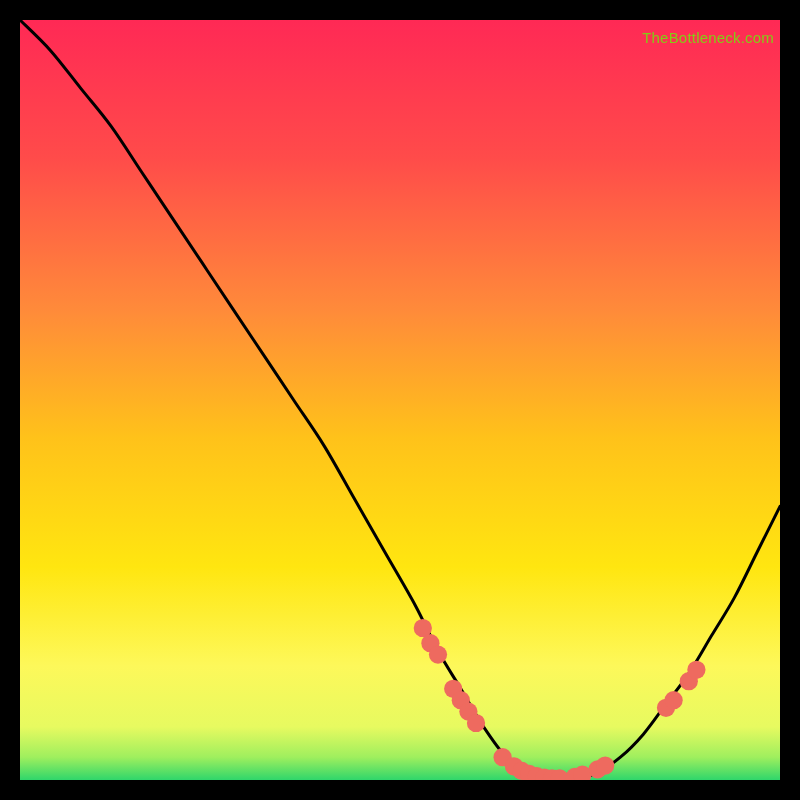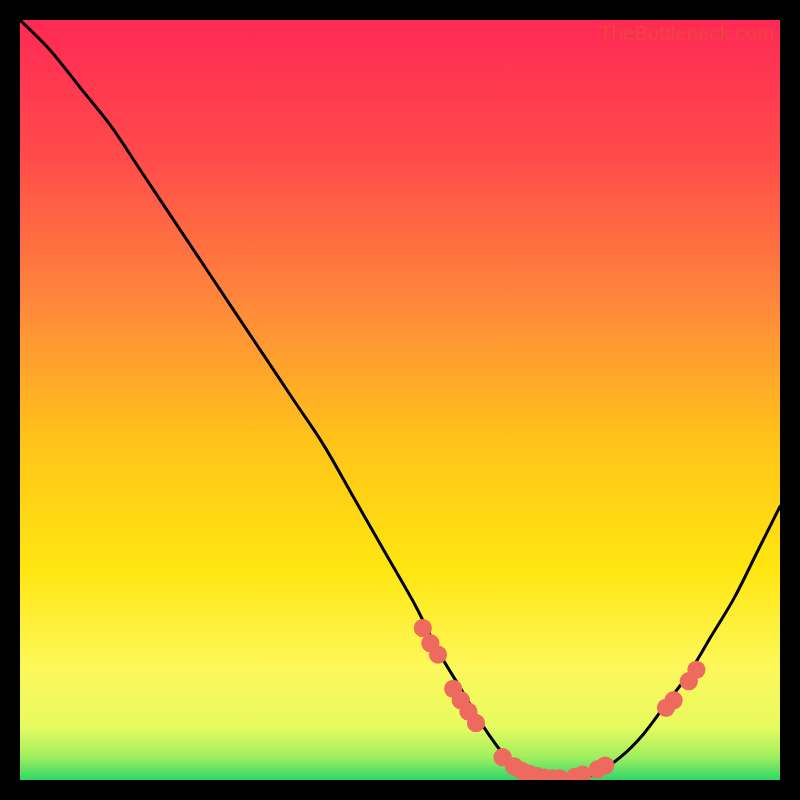--- a/index.html
+++ b/index.html
@@ -21,24 +21,24 @@
   }
   .plot-bg {
     position: absolute;
     left: 0;
     top: 0;
     width: 760px;
     height: 760px;
   }
   .watermark {
     position: absolute;
-    top: 2px;
+    top: 9px;
     right: 6px;
-    color: #ef4444;
-    font-size: 20px;
+    color: #84cc16;
+    font-size: 15px;
     font-weight: 500;
     letter-spacing: 0.2px;
     z-index: 20;
   }
   svg.curve {
     position: absolute;
     left: 0;
     top: 0;
     width: 760px;
     height: 760px;

